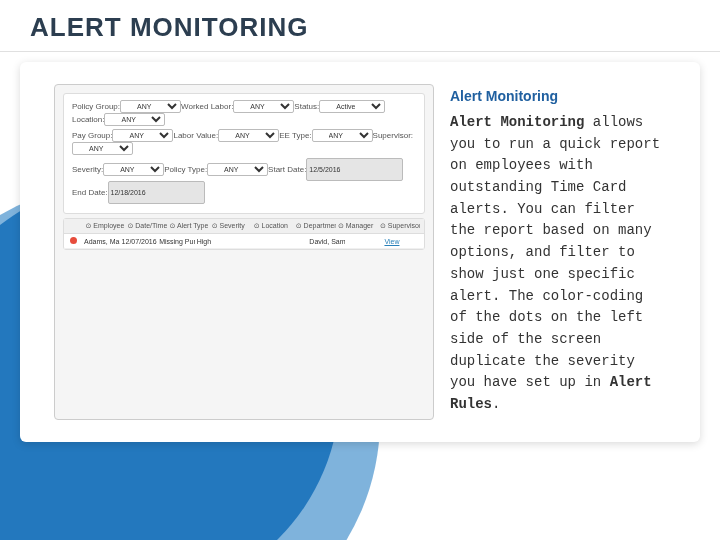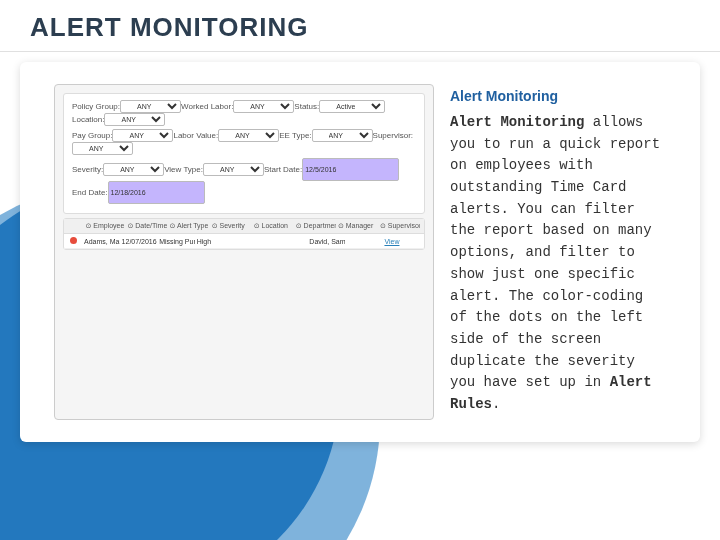--- a/index.html
+++ b/index.html
@@ -114,21 +114,21 @@
       background: #fff;
       padding: 1px 12px;
       min-width: 50px;
       color: #333;
       border-radius: 2px;
     }
 
     .filter-input {
       font-size: 7px;
       border: 1px solid #bbb;
-      background: #c4b5fd;
+      background: #e5e5e5;
       padding: 7px 2px;
       min-width: 60px;
       color: #333;
       border-radius: 2px;
     }
 
     .date-input {
       min-width: 55px;
     }
 
@@ -276,21 +276,21 @@
           <select class="filter-select"><option>ANY</option></select>
           <span class="filter-label">EE Type:</span>
           <select class="filter-select"><option>ANY</option></select>
           <span class="filter-label">Supervisor:</span>
           <select class="filter-select"><option>ANY</option></select>
         </div>
 
         <div class="filter-row">
           <span class="filter-label">Severity:</span>
           <select class="filter-select"><option>ANY</option></select>
-          <span class="filter-label">View Type:</span>
+          <span class="filter-label">Policy Type:</span>
           <select class="filter-select"><option>ANY</option></select>
           <span class="filter-label">Start Date:</span>
           <input type="text" class="filter-input date-input" value="12/5/2016" style="">
           <span class="filter-label">End Date:</span>
           <input type="text" class="filter-input date-input" value="12/18/2016" style="">
         </div>
 
       </div>
 
       <div class="table-section">

